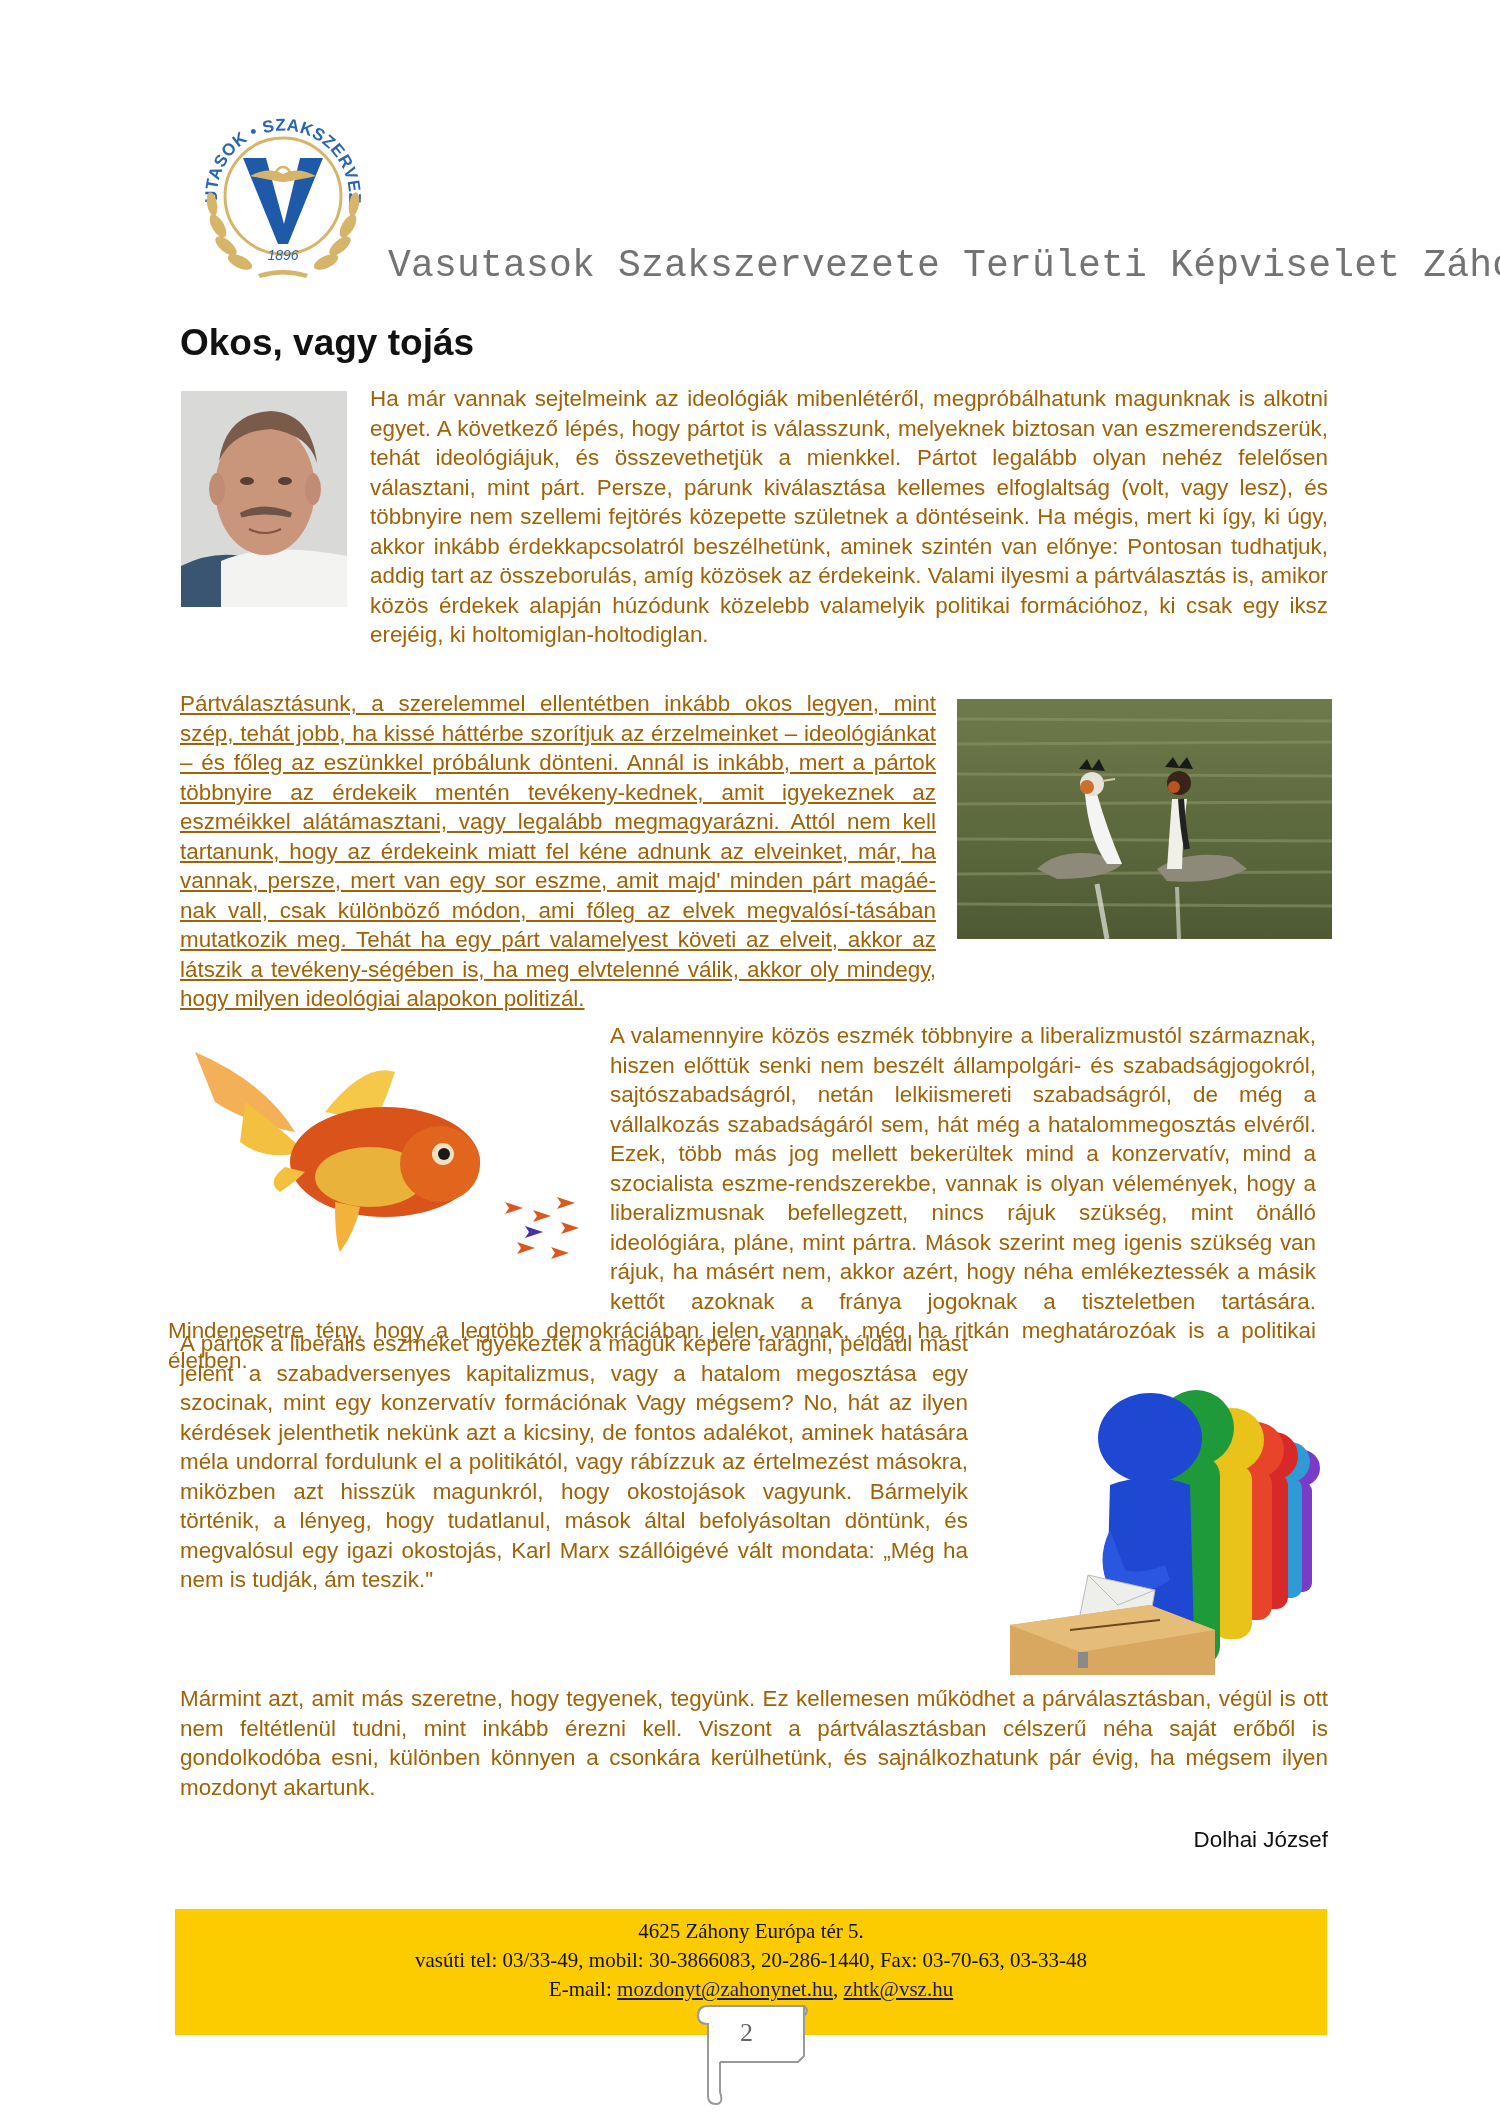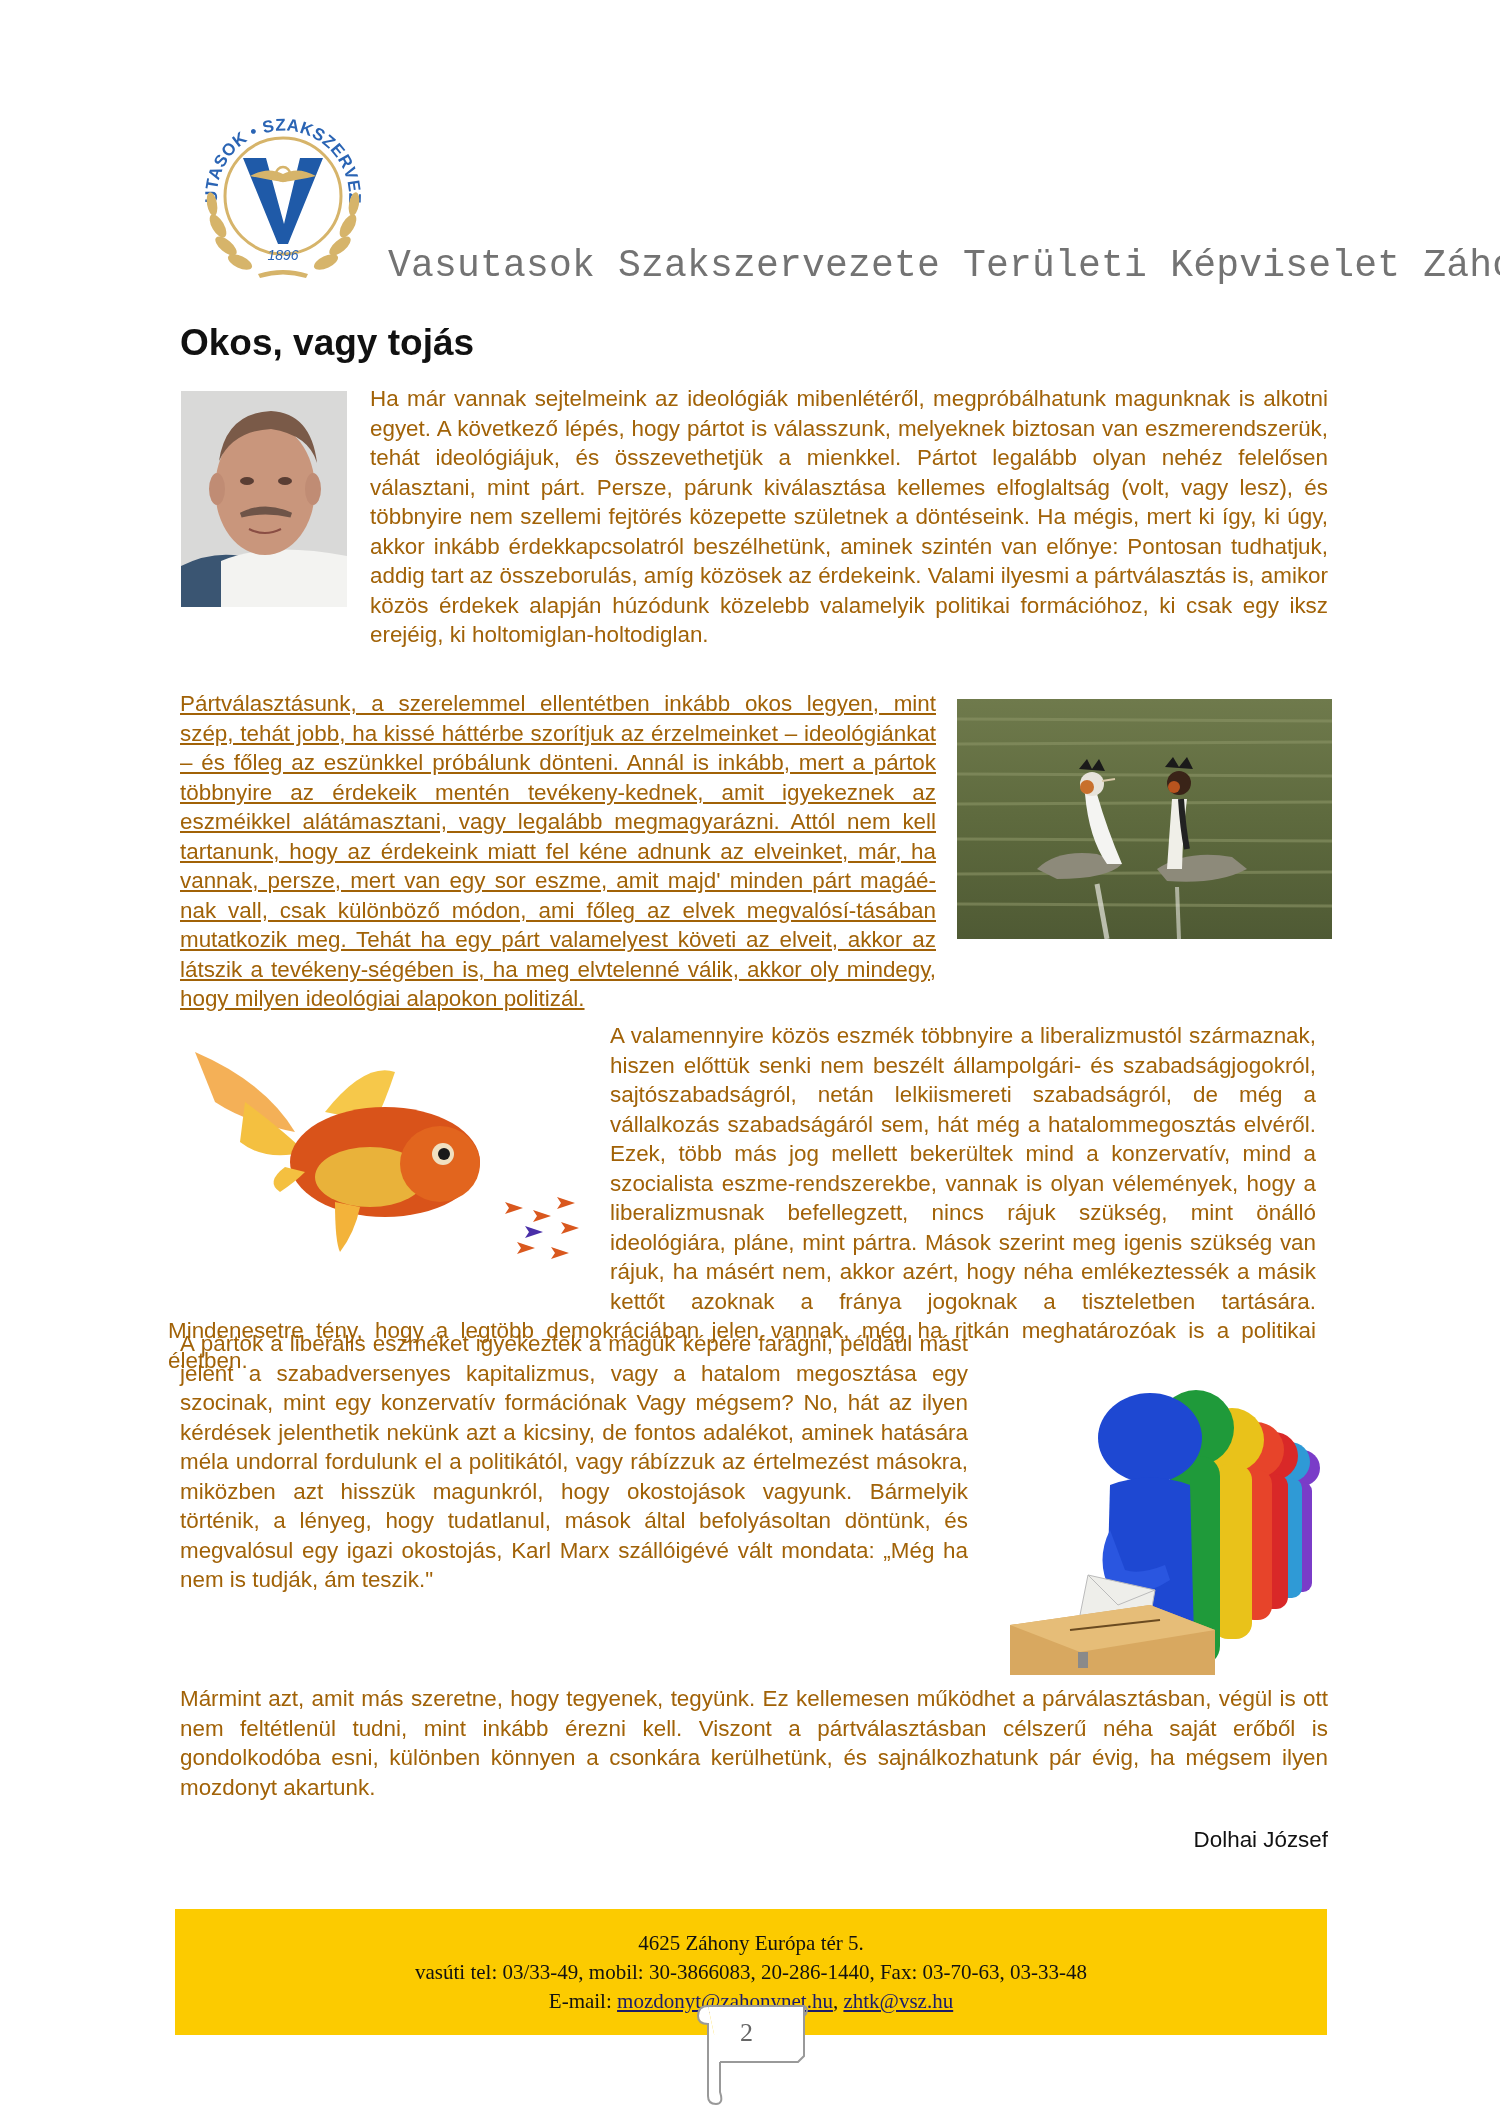--- a/index.html
+++ b/index.html
@@ -32,21 +32,21 @@
   
   #voters { left: 1000px; top: 1390px; width: 335px; height: 285px; }
   #p4 { left: 180px; top: 1329px; width: 1148px; }
   #p4 .float-r { float: right; width: 360px; height: 300px; }
 
   
   #p5 { left: 180px; top: 1684px; width: 1148px; }
   #author { right: 172px; top: 1827px; font-size: 22.4px; color: #111; }
 
   
-  #footer { left: 175px; top: 1909px; width: 1152px; height: 126px; background: #fccb00; text-align: center; font-family: "Liberation Serif", serif; font-size: 21px; line-height: 29px; color: #111; padding-top: 20px; box-sizing: border-box; }
+  #footer { left: 175px; top: 1909px; width: 1152px; height: 126px; background: #fccb00; text-align: center; font-family: "Liberation Serif", serif; font-size: 21px; line-height: 29px; color: #111; padding-top: 8px; box-sizing: border-box; }
   #footer a { color: #1b1b6a; text-decoration: underline; }
   #page-num { left: 686px; top: 1996px; width: 130px; height: 110px; }
   #page-num-text { left: 740px; top: 2018px; font-family: "Liberation Serif", serif; font-size: 26px; color: #666; }
 </style>
 </head>
 <body>
 
 <svg id="logo" class="abs" viewBox="0 0 190 190">
   <defs>
     <path id="ringpath" d="M 30 112 A 66 66 0 1 1 160 112"></path>

